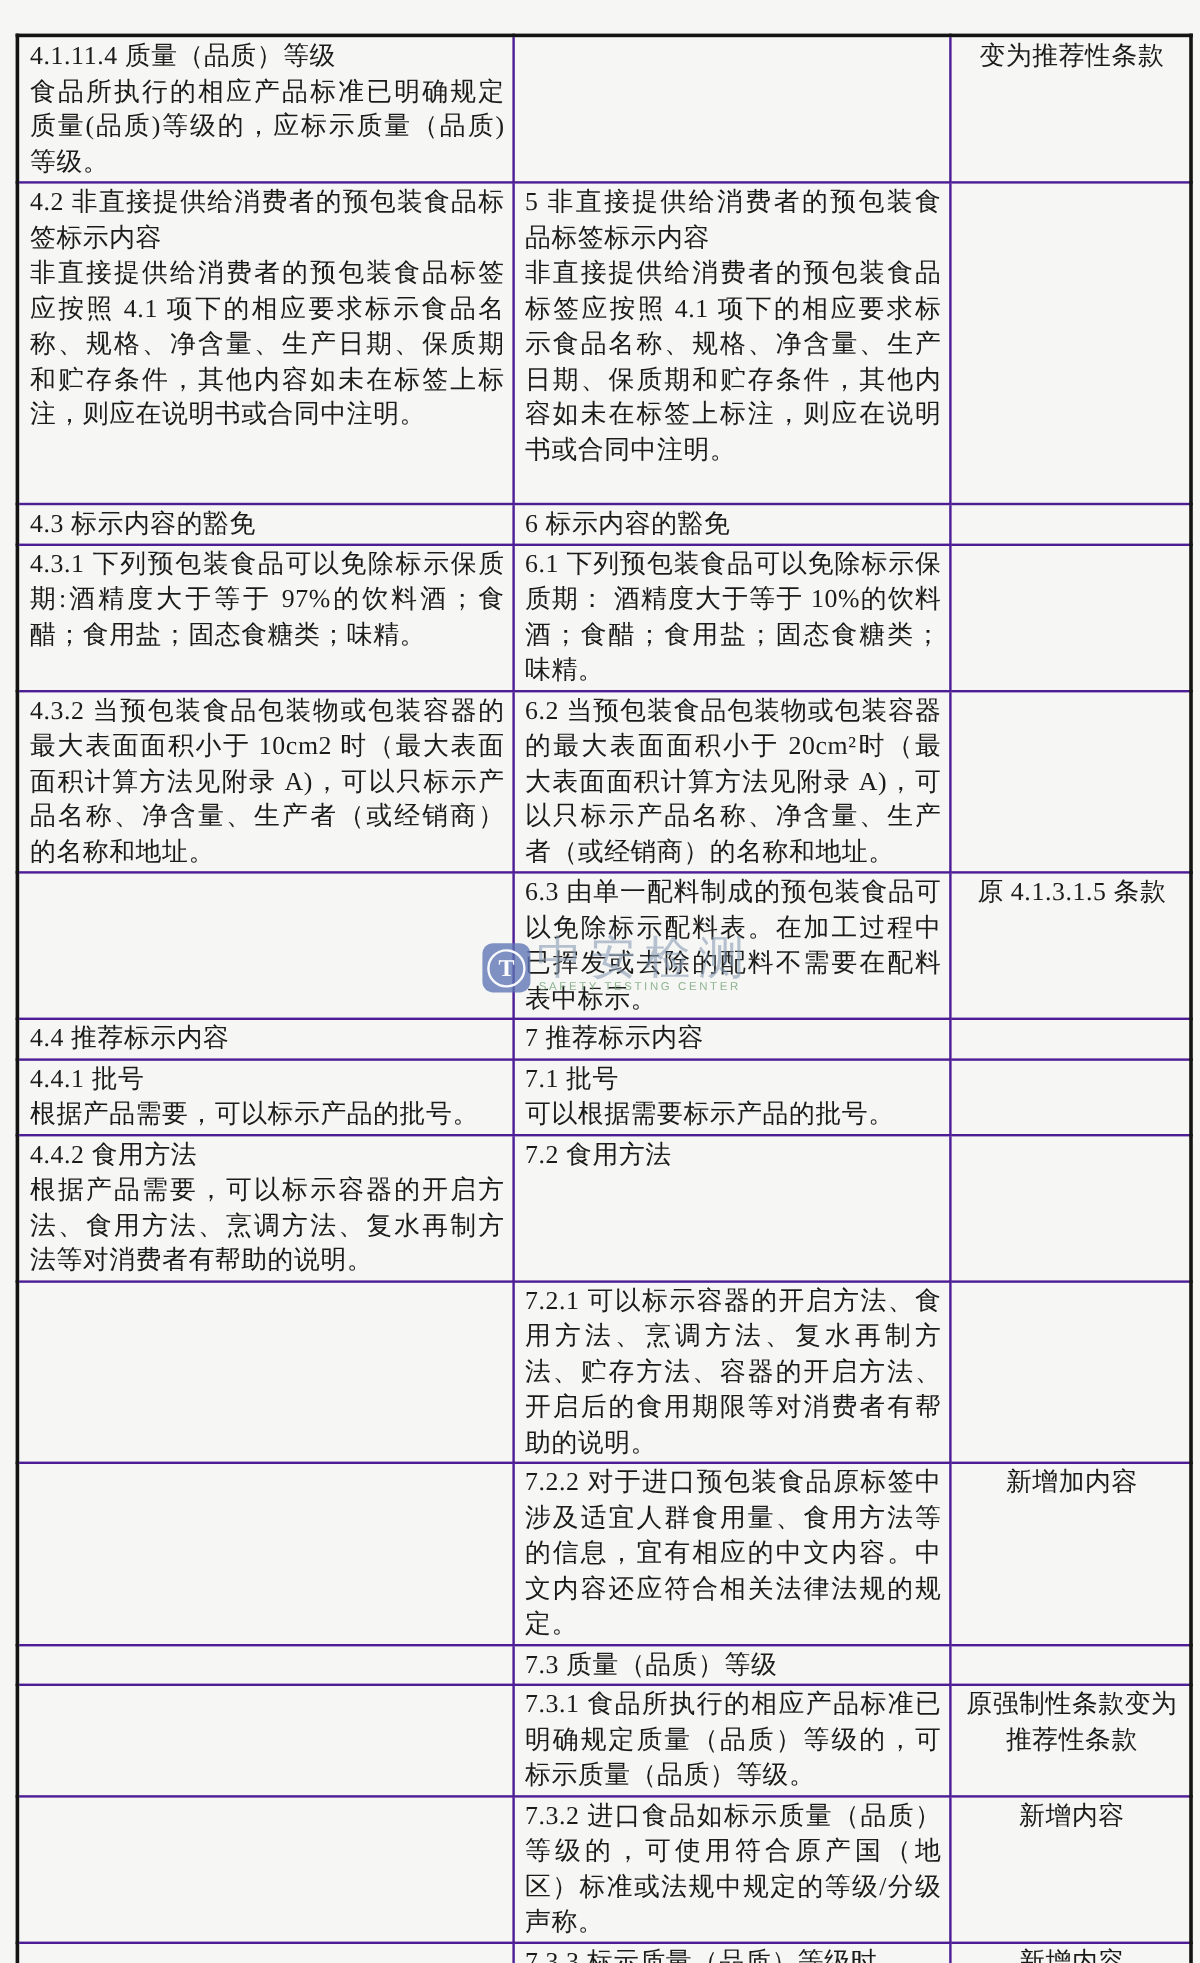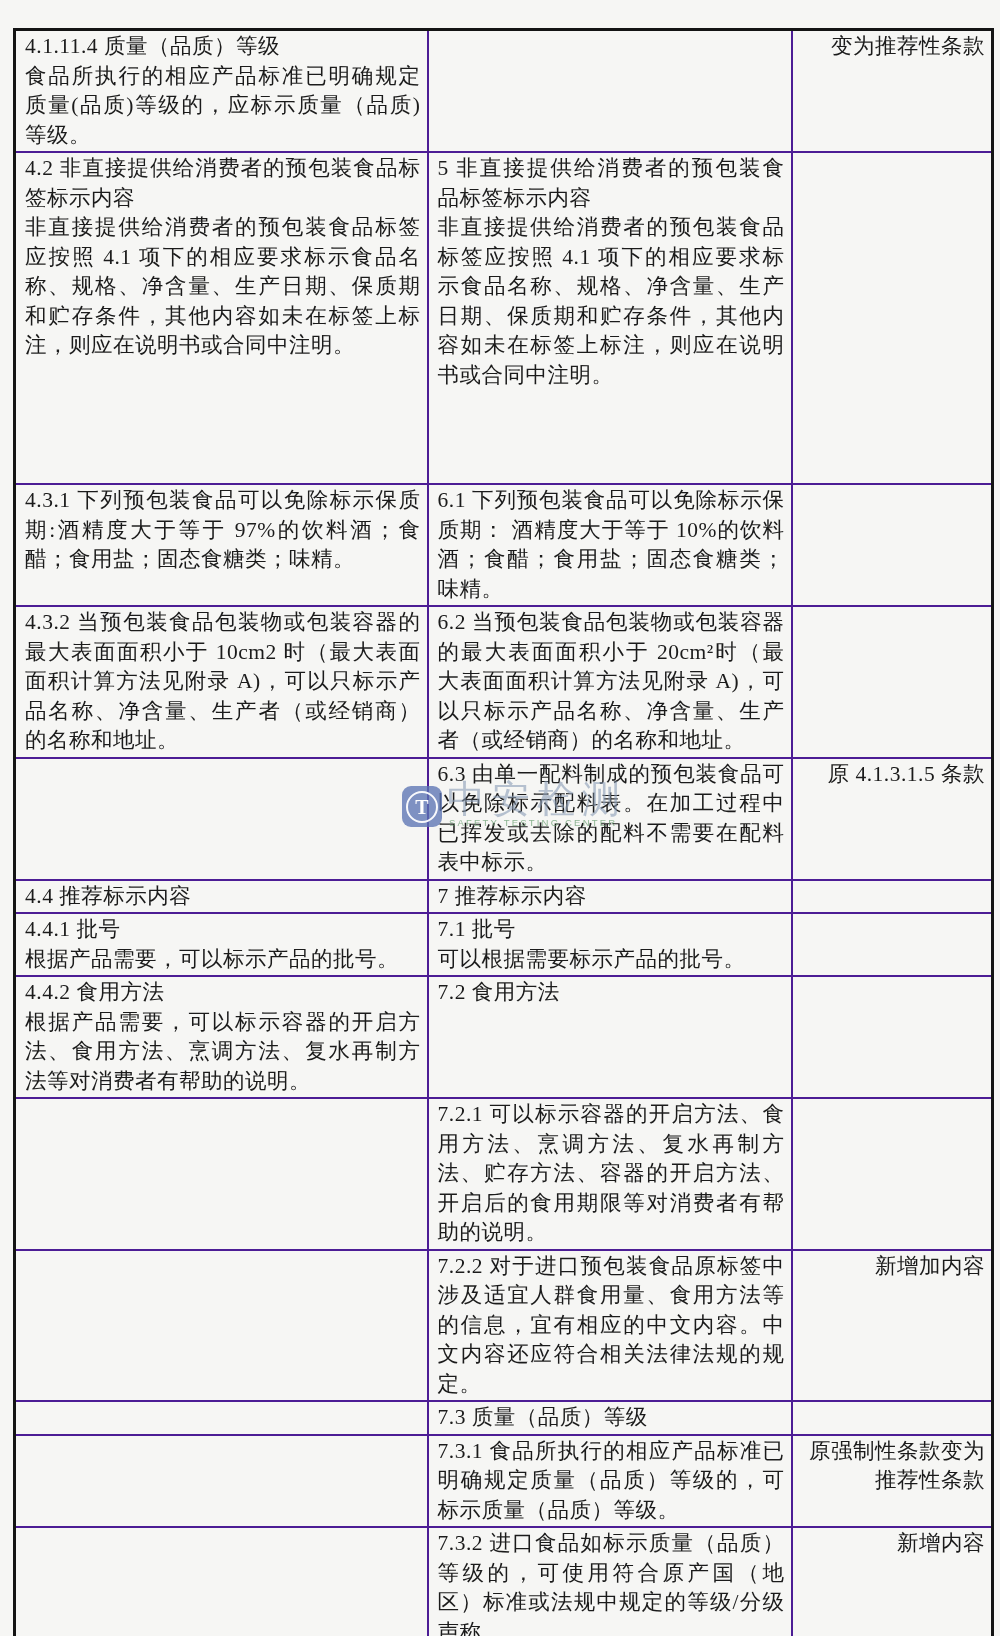--- a/index.html
+++ b/index.html
@@ -29,21 +29,21 @@
     vertical-align: top;
     padding: 1px 6px 1px 9px;
     font-size: 21.5px;
     line-height: 29.5px;
     white-space: pre-wrap;
     text-align: justify;
     overflow: hidden;
     box-sizing: border-box;
     letter-spacing: 0.5px;
   }
-  td.remark { text-align: right; }
+  td.remark { text-align: center; }
   
   .watermark {
     position: absolute;
     left: 402px;
     top: 786px;
     display: flex;
     align-items: flex-start;
     pointer-events: none;
     z-index: 5;
   }
@@ -96,25 +96,30 @@
       <col class="c-new">
       <col class="c-remark">
   </colgroup>
   <tbody>
     <tr style="height:116px;">
       <td>4.1.11.4 质量（品质）等级
 食品所执行的相应产品标准已明确规定质量(品质)等级的，应标示质量（品质)等级。</td>
       <td></td>
       <td class="remark">变为推荐性条款</td>
     </tr>
-    <tr style="height:332px;">
+    <tr style="height:268px;">
       <td>4.2 非直接提供给消费者的预包装食品标签标示内容
 非直接提供给消费者的预包装食品标签应按照 4.1 项下的相应要求标示食品名称、规格、净含量、生产日期、保质期和贮存条件，其他内容如未在标签上标注，则应在说明书或合同中注明。</td>
       <td>5 非直接提供给消费者的预包装食品标签标示内容
 非直接提供给消费者的预包装食品标签应按照 4.1 项下的相应要求标示食品名称、规格、净含量、生产日期、保质期和贮存条件，其他内容如未在标签上标注，则应在说明书或合同中注明。</td>
+      <td class="remark"></td>
+    </tr>
+    <tr style="height:28px;">
+      <td>4.3 标示内容的豁免</td>
+      <td>6 标示内容的豁免</td>
       <td class="remark"></td>
     </tr>
     <tr style="height:118px;">
       <td>4.3.1 下列预包装食品可以免除标示保质期:酒精度大于等于 97%的饮料酒；食醋；食用盐；固态食糖类；味精。</td>
       <td>6.1 下列预包装食品可以免除标示保质期： 酒精度大于等于 10%的饮料酒；食醋；食用盐；固态食糖类；味精。</td>
       <td class="remark"></td>
     </tr>
     <tr style="height:145px;">
       <td>4.3.2 当预包装食品包装物或包装容器的最大表面面积小于 10cm2 时（最大表面面积计算方法见附录 A)，可以只标示产品名称、净含量、生产者（或经销商）的名称和地址。</td>
       <td>6.2 当预包装食品包装物或包装容器的最大表面面积小于 20cm²时（最大表面面积计算方法见附录 A)，可以只标示产品名称、净含量、生产者（或经销商）的名称和地址。</td>

